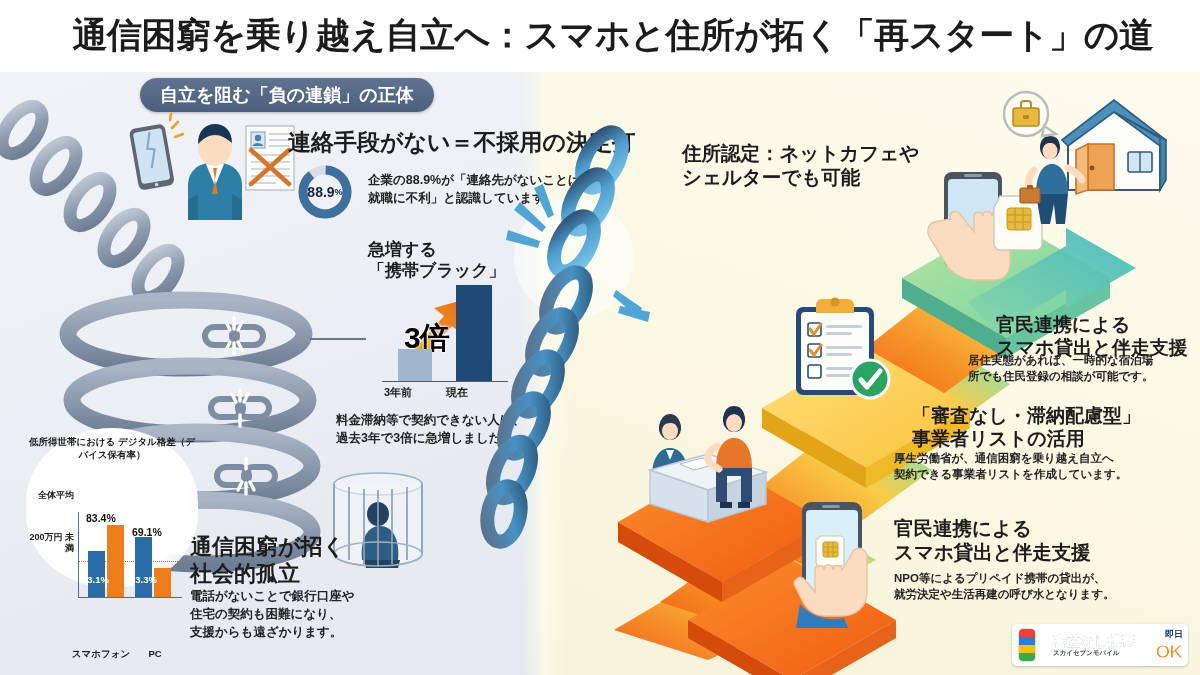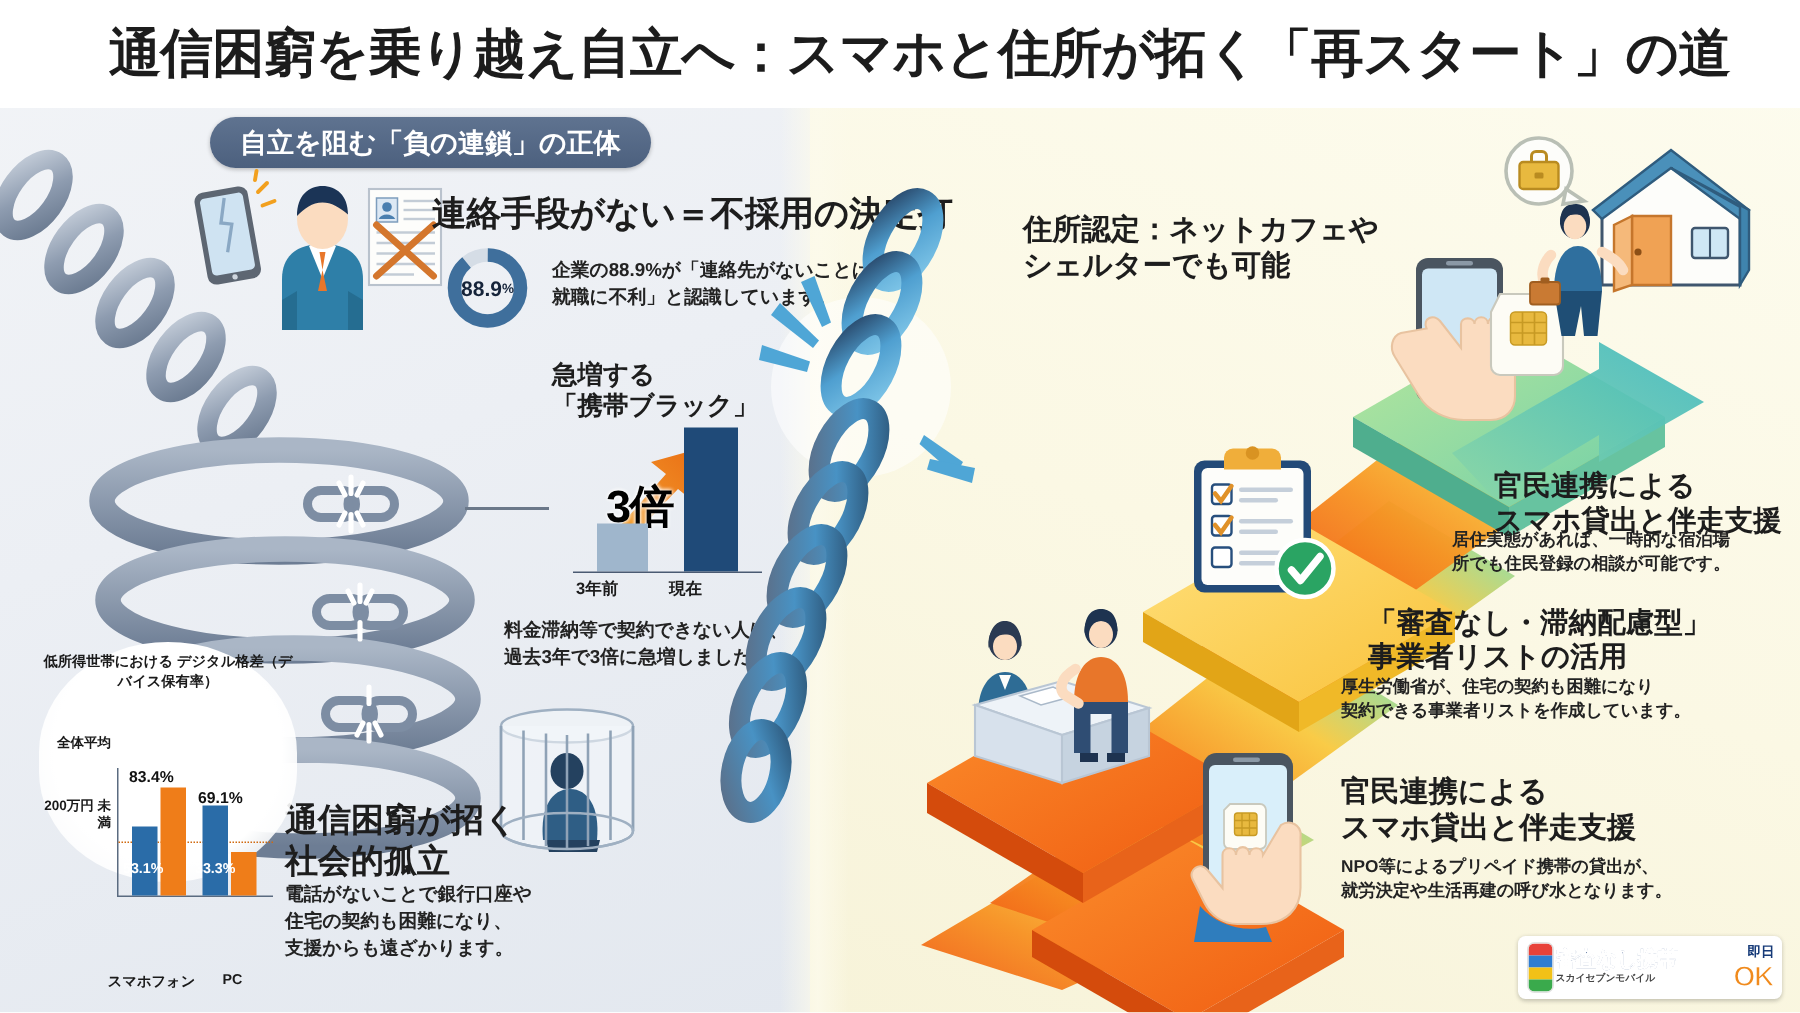--- a/index.html
+++ b/index.html
@@ -150,21 +150,21 @@
   }
   .logo-mark {
     width:18px; height:34px; border-radius:5px; overflow:hidden; flex:0 0 18px;
     display:flex; flex-direction:column; border:1px solid #e2e2e2;
   }
   .logo-mark i { display:block; flex:1; }
   .logo-mark i:nth-child(1){background:#e8423a;}
   .logo-mark i:nth-child(2){background:#2f7dd1;}
   .logo-mark i:nth-child(3){background:#f2c117;}
   .logo-mark i:nth-child(4){background:#3aaa4c;}
-  .logo-txt { margin-left:1px; line-height:1;font-family:Liberation Serif, serif; }
+  .logo-txt { margin-left:17px; line-height:1; }
   .logo-l1 {
     font-size:14px; font-weight:bold; color:#163a78;
     -webkit-text-stroke:0.5px #fff; letter-spacing:-0.5px; white-space:nowrap;
   }
   .logo-l2 { font-size:6.5px; font-weight:bold; color:#444; margin-top:2px; letter-spacing:0px; white-space:nowrap; }
   .logo-l3 {
     position:absolute; right:6px; bottom:3px;
     font-size:19px; font-weight:bold; color:#f08a1c; letter-spacing:-1px;
     -webkit-text-stroke:1px #fff;
   }
@@ -632,21 +632,21 @@
   <div class="tx h-lead r-head0">住所認定：ネットカフェや
 シェルターでも可能</div>
 
   <div class="tx h-lead r-head1">官民連携による
 スマホ貸出と伴走支援</div>
   <div class="tx body-s r-cap1">居住実態があれば、一時的な宿泊場
 所でも住民登録の相談が可能です。</div>
 
   <div class="tx h-lead r-head2">「審査なし・滞納配慮型」
 事業者リストの活用</div>
-  <div class="tx body-s r-cap2">厚生労働省が、住宅の契約も困難になり
+  <div class="tx body-s r-cap2">厚生労働省が、通信困窮を乗り越え自立へ
 契約できる事業者リストを作成しています。</div>
 
   <div class="tx h-lead r-head3">官民連携による
 スマホ貸出と伴走支援</div>
   <div class="tx body-s r-cap3">NPO等によるプリペイド携帯の貸出が、
 就労決定や生活再建の呼び水となります。</div>
 
   <div class="logo">
     <div class="logo-mark">
       <i></i>

